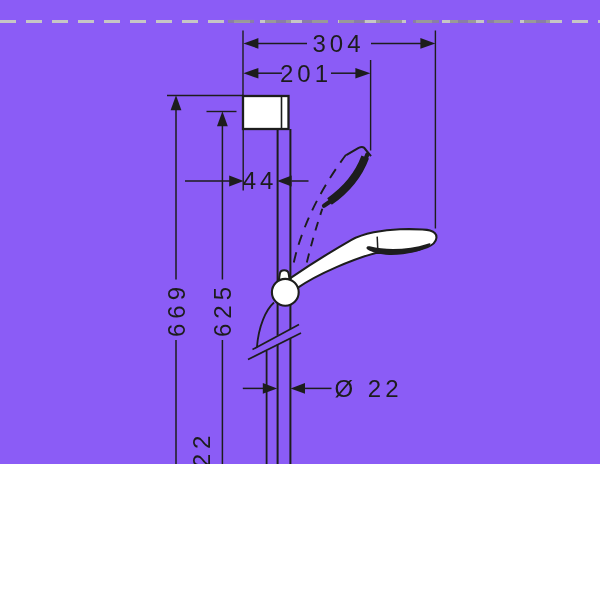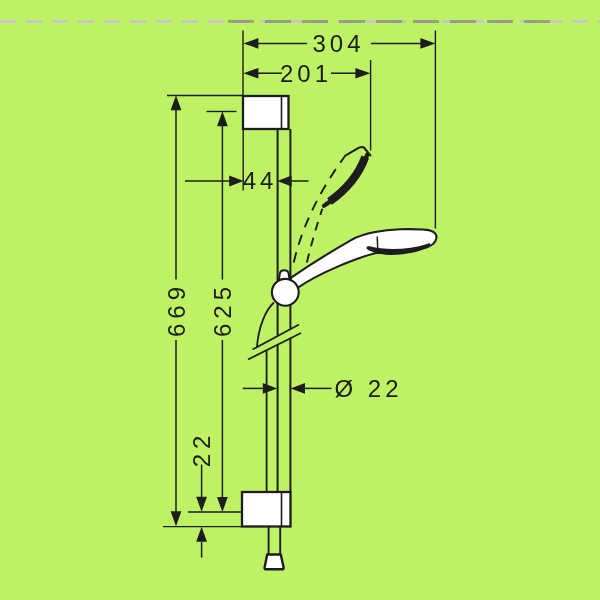--- a/index.html
+++ b/index.html
@@ -1,16 +1,16 @@
 <!DOCTYPE html>
 <html><head>
 <meta charset="utf-8">
 <style>
   html,body{margin:0;padding:0;background:#ffffff;}
-  .stage{position:relative;width:600px;height:600px;background:#bef264;overflow:hidden;
+  .stage{position:relative;width:600px;height:464px;background:#8b5cf6;overflow:hidden;
          font-family:"Liberation Sans", sans-serif;text-decoration:underline;}
   svg{display:block;}
   text{font-family:"Liberation Sans", sans-serif;fill:#1c1c1c;}
   .dim-label{font-size:24px;letter-spacing:4px;}
   .dim-label-v{font-size:24px;letter-spacing:5px;}
 </style>
 </head>
 <body>
 
 <div class="stage">

